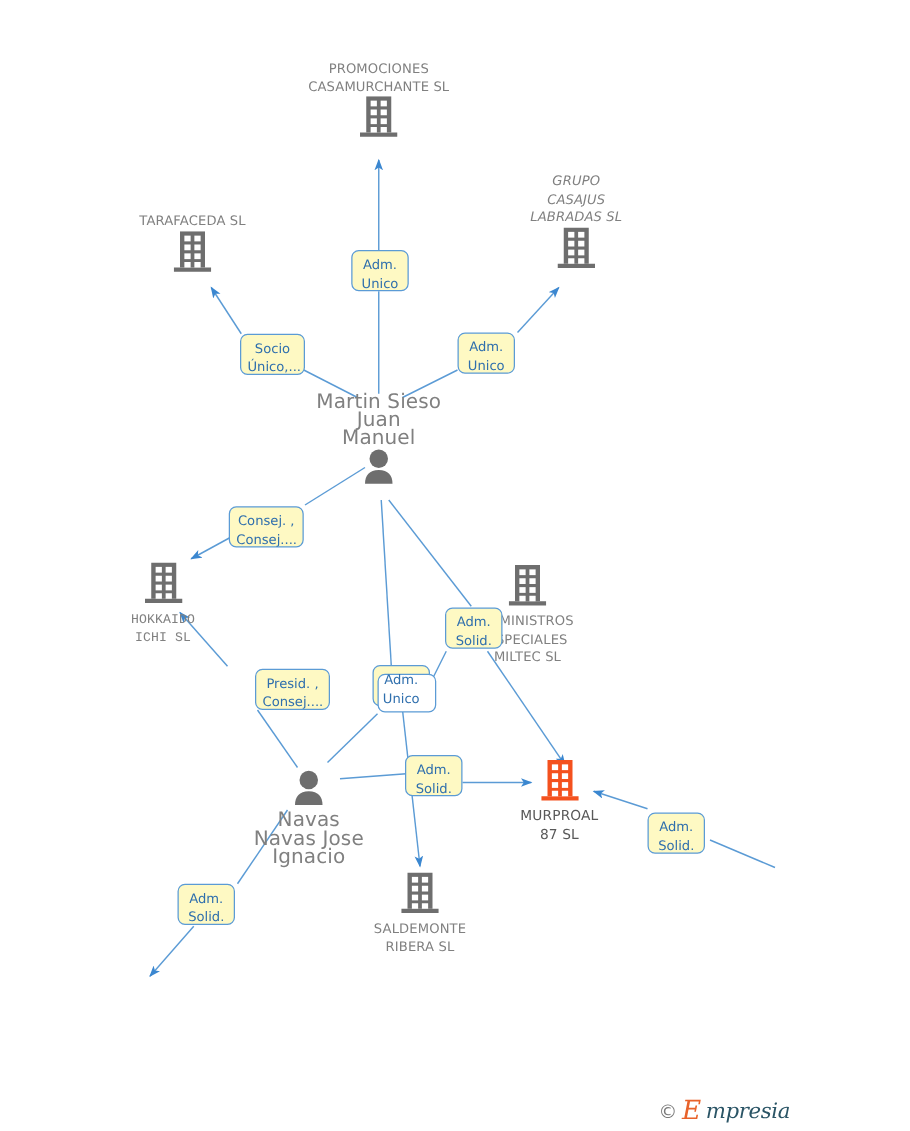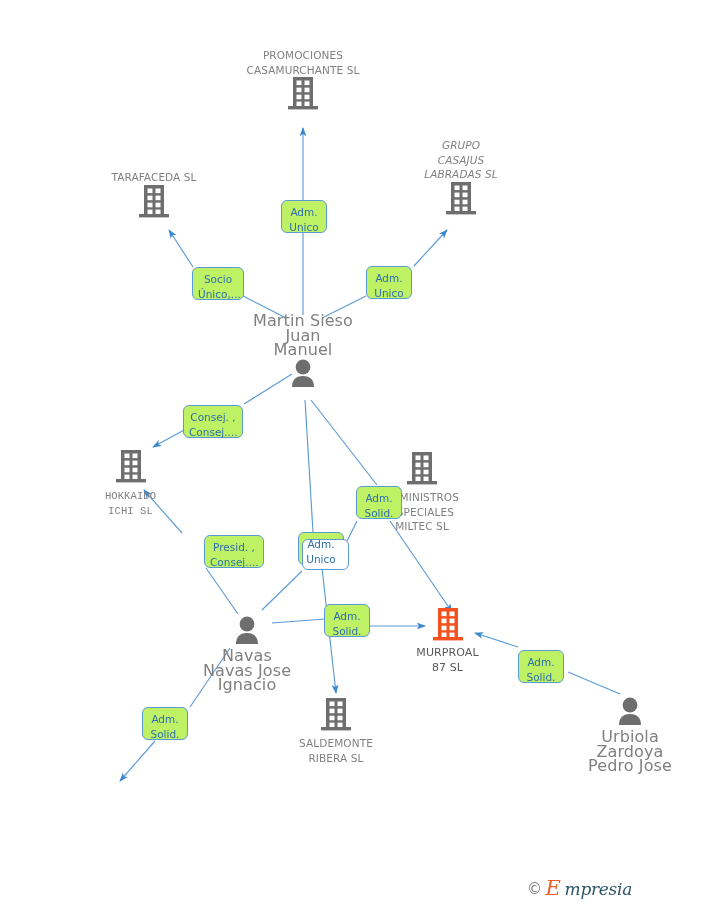--- a/index.html
+++ b/index.html
@@ -25,21 +25,21 @@
   }
   .node.company .nlabel{font-size:10.5px;}
   .node.focus .nlabel{color:#595959;font-weight:normal;font-size:11px;}
 
   
   .rbox{
     position:absolute;
     box-sizing:border-box;
     border:1.4px solid #5b9bd5;
     border-radius:6px;
-    background:#bef264;
+    background:#fef9c3;
     color:#2f6fad;
     font-size:10.5px;
     line-height:15px;
     text-align:center;
     padding:4px 5px 4px 5px;
     white-space:pre-line;
     box-shadow:0 0 0 0 rgba(0,0,0,0);
   }
   .rbox.stacked::before{
     content:"";
@@ -284,31 +284,20 @@
           <rect x="8.5" y="24.6" width="5" height="4.4"></rect>
             <rect x="16.5" y="24.6" width="5" height="4.4"></rect>
         </g>
       </svg>
     </span>
     <span class="nlabel">SALDEMONTE
 RIBERA SL</span>
   </div>
 
 
-  <div class="node person" style="left:570px;top:696px;width:120px;">
-    <span class="glyph">
-      <svg width="28" height="30" viewBox="0 0 28 30" xmlns="http://www.w3.org/2000/svg">
-        <circle cx="14" cy="9" r="7.4" fill="#6E6E6E"></circle>
-        <path d="M14,18 C21.5,18 25,22.4 25,29 L3,29 C3,22.4 6.5,18 14,18 Z" fill="#6E6E6E"></path>
-      </svg>
-    </span>
-    <span class="nlabel">Urbiola
-Zardoya
-Pedro Jose</span>
-  </div>
 
   <div class="rbox" style="left:281px;top:200px;width:46px;height:33px;">Adm.
 Unico</div>
 
   <div class="rbox" style="left:192px;top:267px;width:52px;height:33px;">Socio
 Único,...</div>
 
   <div class="rbox" style="left:366px;top:266px;width:46px;height:33px;">Adm.
 Unico</div>
 

